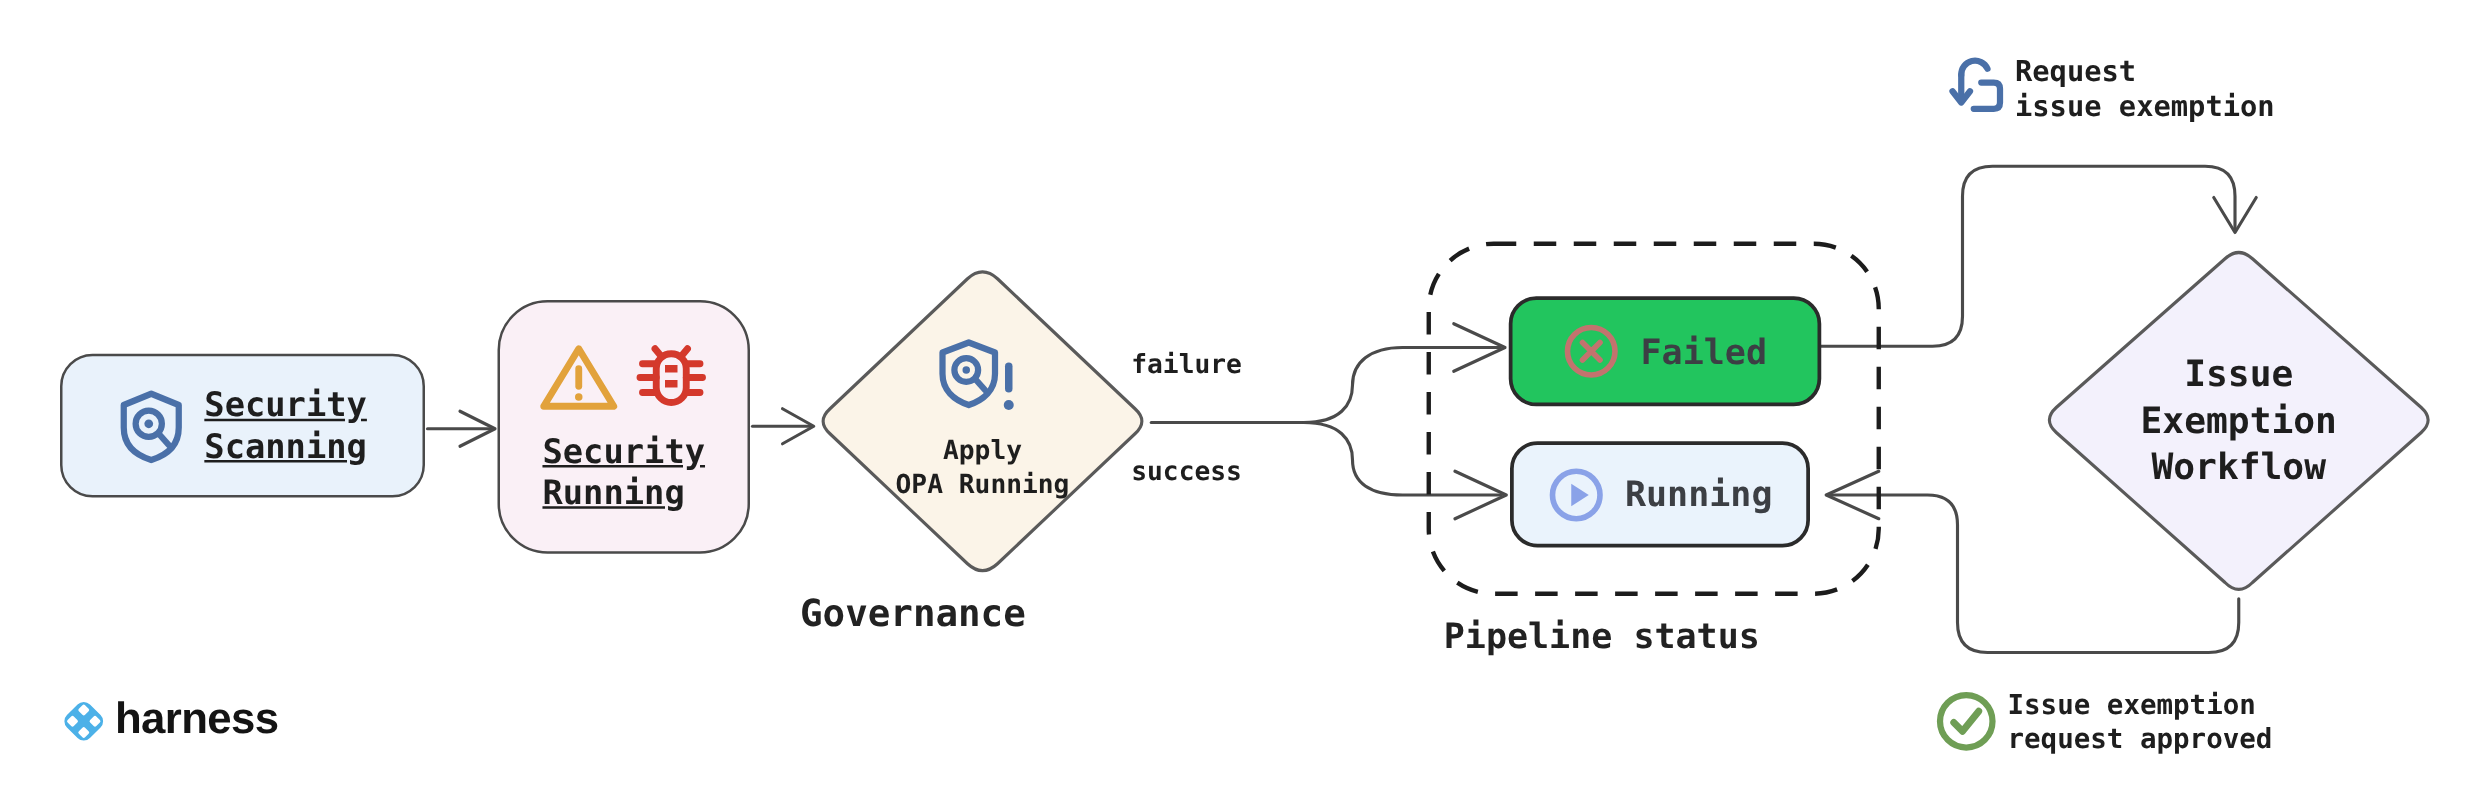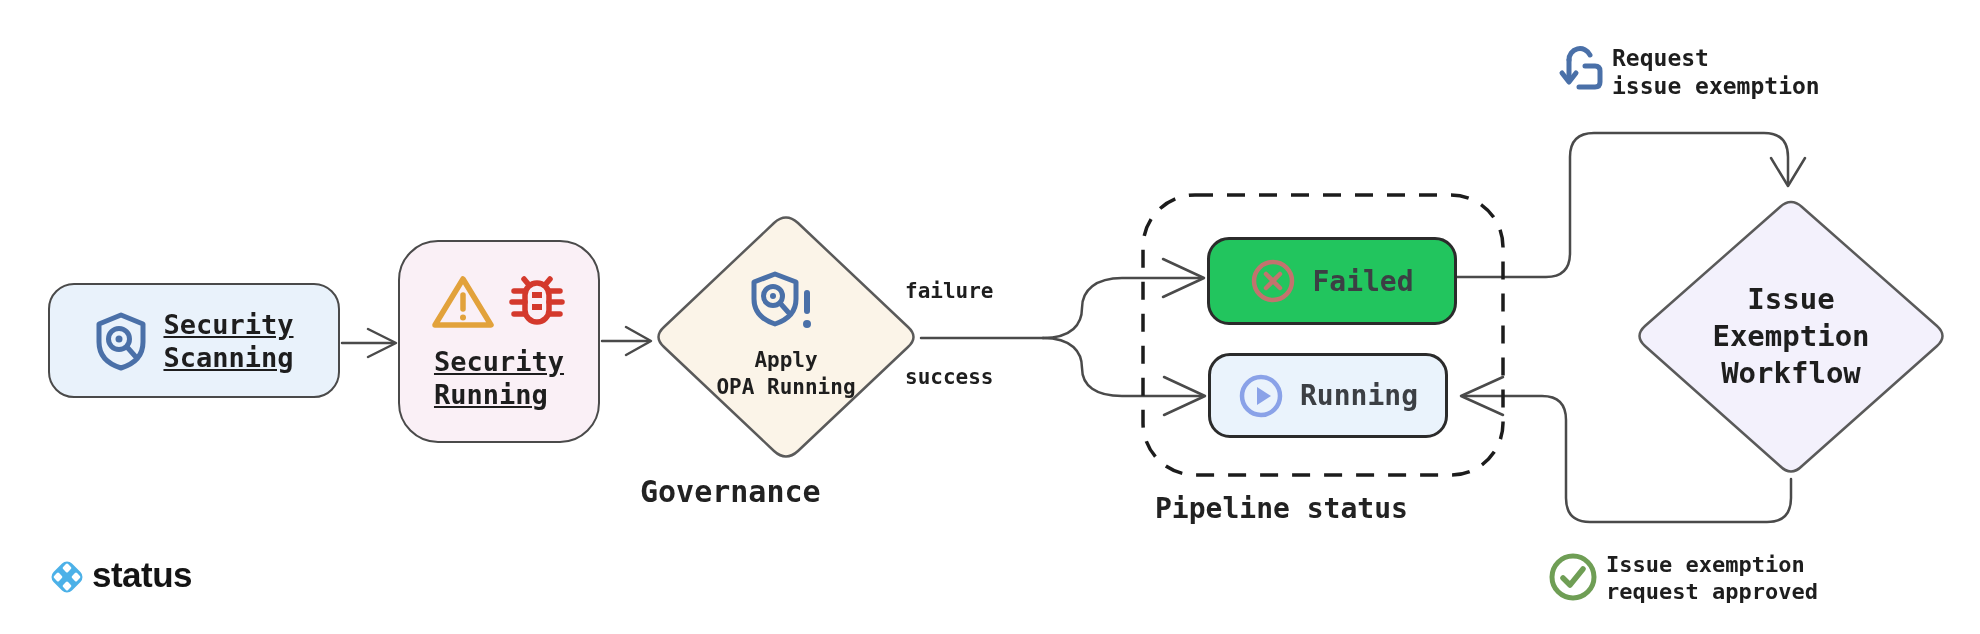--- a/index.html
+++ b/index.html
@@ -170,15 +170,15 @@
     <div>request approved</div>
   </div>
 
   <svg class="abs" style="left:46px;top:556px;" width="42" height="42" viewBox="0 0 42 42">
     <rect x="8" y="8" width="26" height="26" rx="7" transform="rotate(45 21 21)" fill="#4cb1e8"></rect>
     <rect x="17.5" y="8.5" width="7" height="7" rx="1.5" transform="rotate(45 21 12)" fill="#ffffff"></rect>
     <rect x="8.5" y="17.5" width="7" height="7" rx="1.5" transform="rotate(45 12 21)" fill="#ffffff"></rect>
     <rect x="26.5" y="17.5" width="7" height="7" rx="1.5" transform="rotate(45 30 21)" fill="#ffffff"></rect>
     <rect x="17.5" y="26.5" width="7" height="7" rx="1.5" transform="rotate(45 21 30)" fill="#ffffff"></rect>
   </svg>
-  <div class="abs brand-text">status</div>
+  <div class="abs brand-text">harness</div>
 
 </div>
 
 </body></html>

